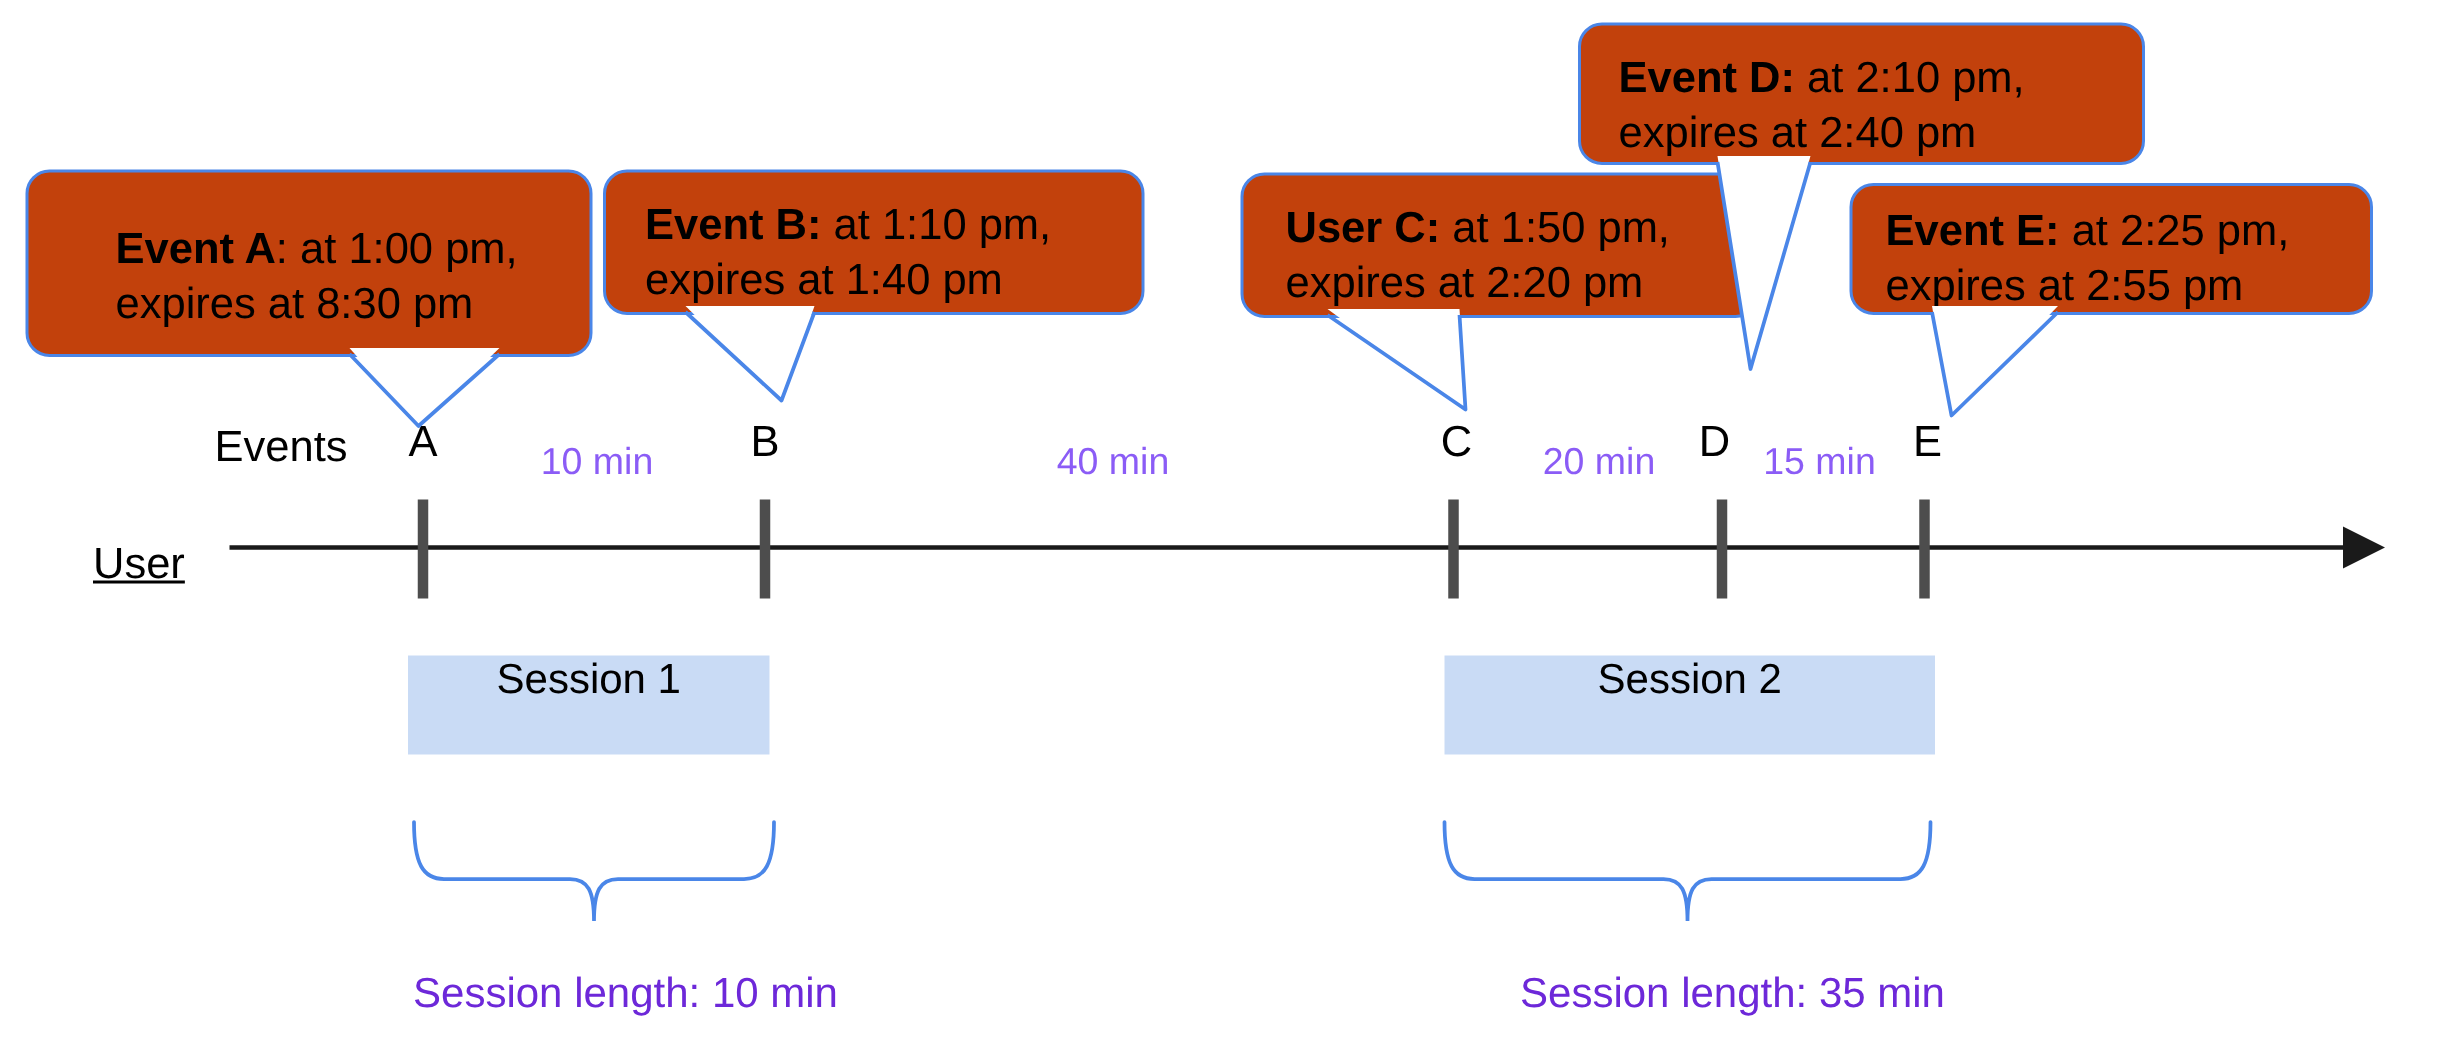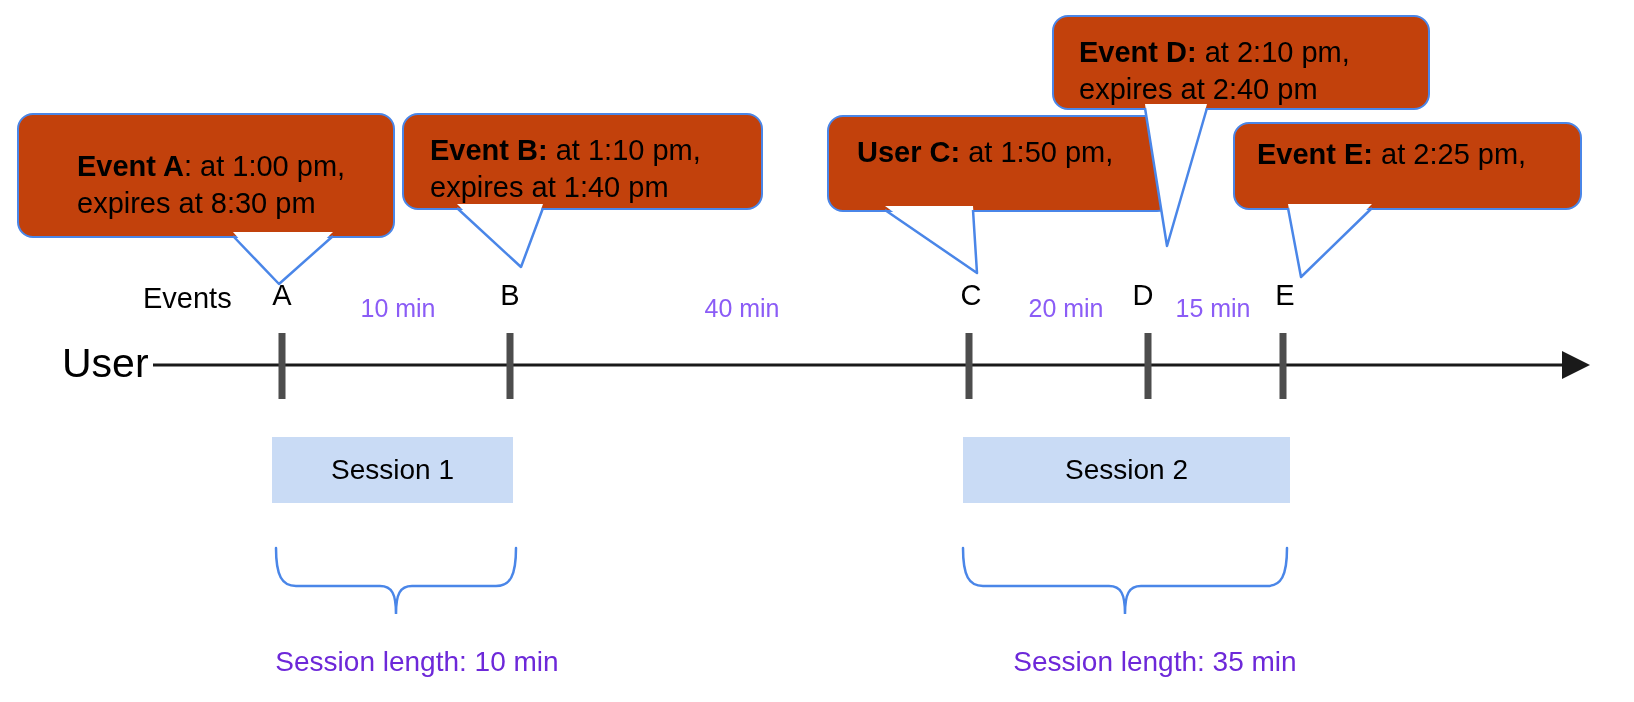--- a/index.html
+++ b/index.html
@@ -15,29 +15,29 @@
   }
   .bubble .b{font-weight:bold;}
   .bubble-a{left:17px;top:113px;width:378px;height:125px;padding:33px 8px 0 58px;}
   .bubble-b{left:402px;top:113px;width:361px;height:97px;padding:17px 8px 0 26px;}
   .bubble-c{left:827px;top:115px;width:346px;height:97px;padding:17px 8px 0 28px;}
   .bubble-d{left:1052px;top:15px;width:378px;height:95px;padding:17px 8px 0 25px;}
   .bubble-e{left:1233px;top:122px;width:349px;height:88px;padding:12px 8px 0 22px;}
   
   .lbl{position:absolute;white-space:nowrap;}
   .events-label{left:143px;top:282px;font-size:29px;}
-  .user-label{left:62px;top:340px;font-size:41px;}
+  .user-label{left:62px;top:360px;font-size:29px;text-decoration:underline;}
   .tick-letter{top:279px;font-size:29px;transform:translateX(-50%);}
   .tl-a{left:282px;} .tl-b{left:510px;} .tl-c{left:971px;} .tl-d{left:1143px;} .tl-e{left:1285px;}
   .gap-label{top:294px;font-size:25px;transform:translateX(-50%);color:#8b5cf6;}
   .gap-1{left:398px;} .gap-2{left:742px;} .gap-3{left:1066px;} .gap-4{left:1213px;}
   
   .session-box{
     position:absolute;top:437px;height:66px;background:#c9dbf5;
-    display:flex;align-items:center;justify-content:center;font-size:28px;
+    display:flex;justify-content:center;font-size:28px;
   }
   .session-1{left:272px;width:241px;}
   .session-2{left:963px;width:327px;}
   .length-label{top:646px;font-size:28px;color:#6d28d9;transform:translateX(-50%);}
   .len-1{left:417px;} .len-2{left:1155px;}
   
   .overlay{position:absolute;left:0;top:0;z-index:10;pointer-events:none;}
 </style>
 </head>
 <body>
@@ -47,27 +47,29 @@
   <div class="bubble bubble-a">
     <div><span class="b">Event A</span><span>: at 1:00 pm,</span></div>
     <div>expires at 8:30 pm</div>
   </div>
   <div class="bubble bubble-b">
     <div><span class="b">Event B:</span><span> at 1:10 pm,</span></div>
     <div>expires at 1:40 pm</div>
   </div>
   <div class="bubble bubble-c">
     <div><span class="b">User C:</span><span> at 1:50 pm,</span></div>
+    <div>expires at 2:20 pm</div>
   </div>
   <div class="bubble bubble-d">
     <div><span class="b">Event D:</span><span> at 2:10 pm,</span></div>
     <div>expires at 2:40 pm</div>
   </div>
   <div class="bubble bubble-e">
     <div><span class="b">Event E:</span><span> at 2:25 pm,</span></div>
+    <div>expires at 2:55 pm</div>
   </div>
 
   <div class="lbl events-label">Events</div>
   <div class="lbl user-label">User</div>
 
   <div class="lbl tick-letter tl-a">A</div>
   <div class="lbl tick-letter tl-b">B</div>
   <div class="lbl tick-letter tl-c">C</div>
   <div class="lbl tick-letter tl-d">D</div>
   <div class="lbl tick-letter tl-e">E</div>

